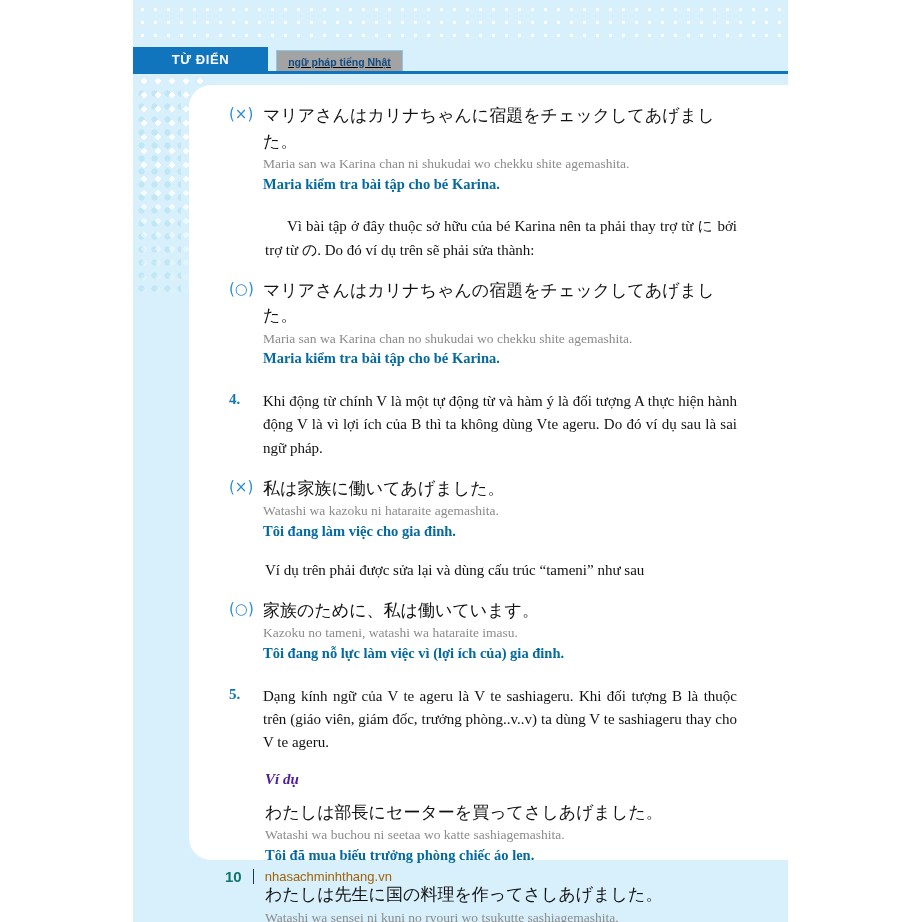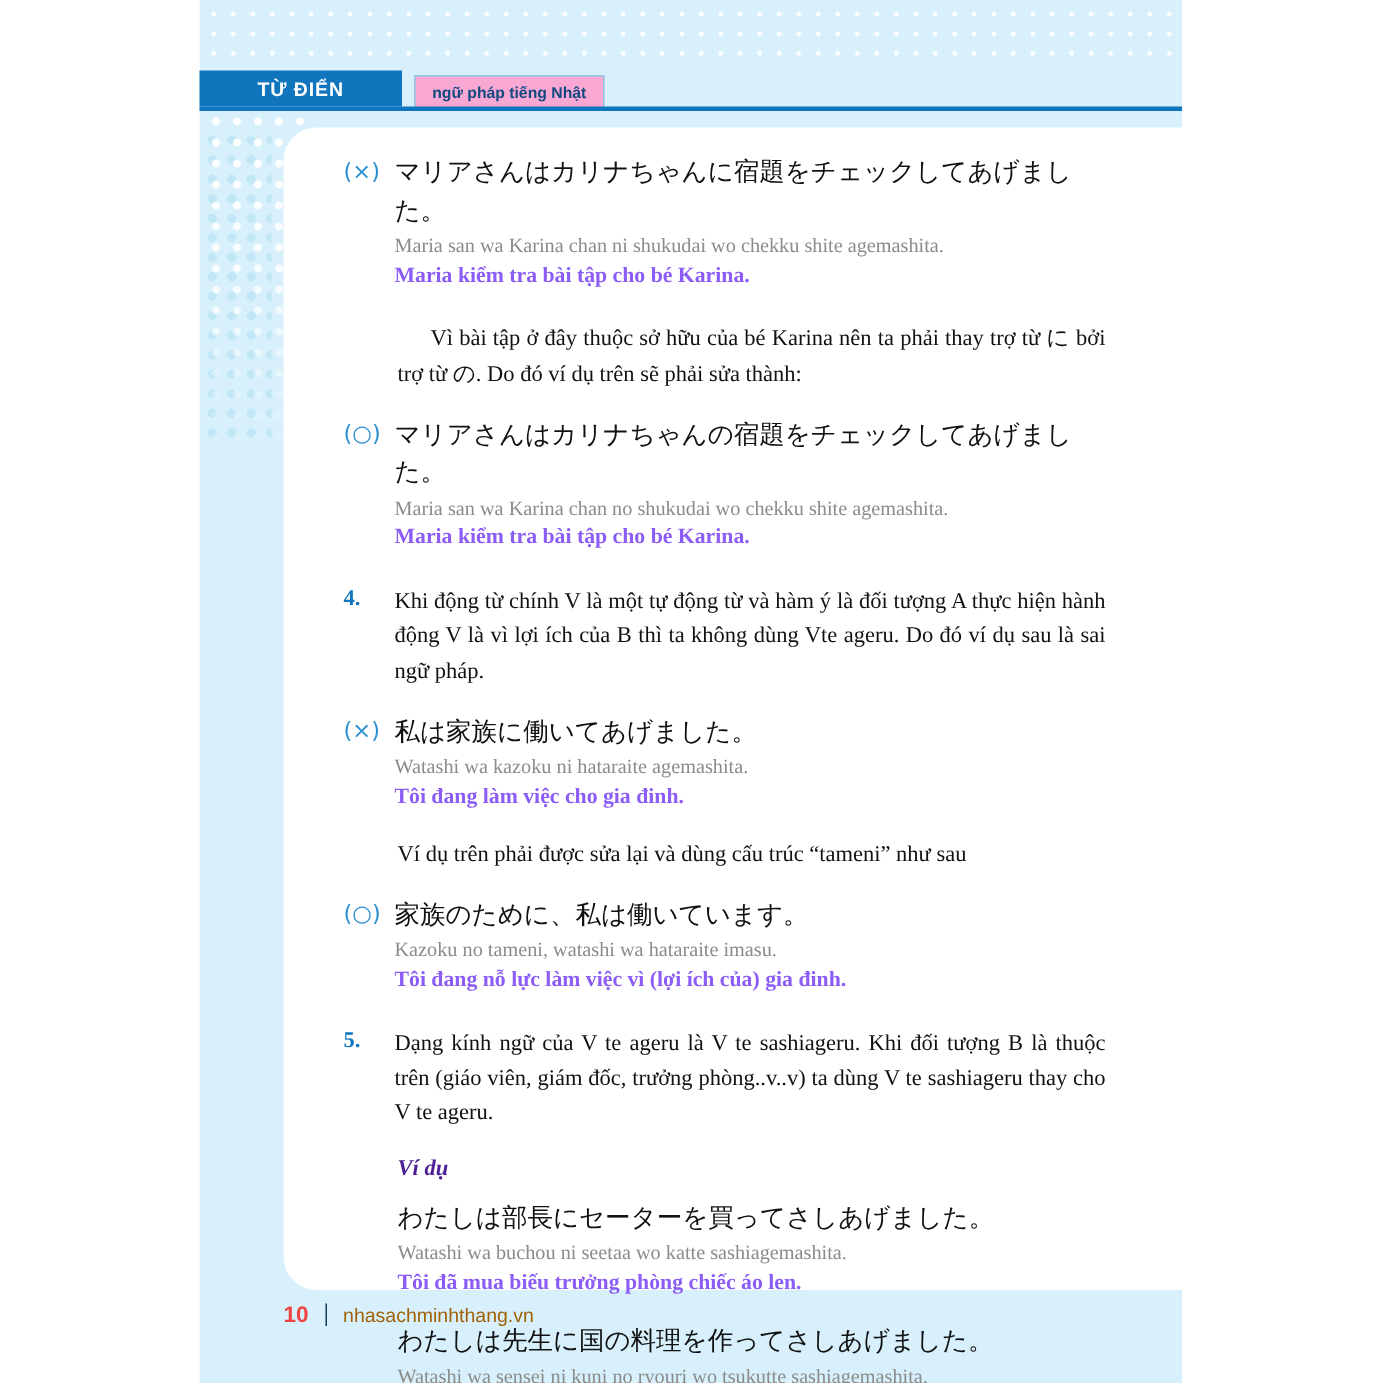--- a/index.html
+++ b/index.html
@@ -92,25 +92,26 @@
     font-weight: bold;
     font-size: 13px;
     letter-spacing: 0.6px;
   }
   .tab-sub {
     position: absolute;
     left: 276px;
     top: 50px;
     width: 125px;
     height: 21px;
-    background: #f9a8d4;
+    background: #a3a3a3;
     border: 1px solid #8cc9e8;
     display: flex;
     align-items: center;
     justify-content: center;
+    text-decoration: underline;
   }
   .tab-sub span {
     color: #124a80;
     font-family: "Liberation Sans", sans-serif;
     font-weight: bold;
     font-size: 10.5px;
   }
   .header-rule {
     position: absolute;
     left: 133px;
@@ -145,21 +146,21 @@
   }
   .romaji {
     font-family: "Liberation Serif", serif;
     font-size: 13.5px;
     color: #8b8b8b;
     line-height: 1.45;
   }
   .viet {
     font-family: "Liberation Serif", serif;
     font-size: 14.5px;
-    color: #8b5cf6;
+    color: #0369a1;
     font-weight: bold;
     line-height: 1.5;
   }
   .para {
     font-family: "Liberation Serif", serif;
     font-size: 15px;
     color: #111111;
     line-height: 1.55;
     text-align: justify;
   }
@@ -214,22 +215,23 @@
     position: absolute;
     left: 189px;
     top: 868px;
     display: flex;
     align-items: center;
     font-family: "Liberation Sans", sans-serif;
   }
   .footer .pg {
     font-size: 15px;
     font-weight: bold;
-    color: #ef4444;
+    color: #0f766e;
     margin-right: 11px;
+    margin-left: 36px;
   }
   .footer .sep {
     width: 1px;
     height: 15px;
     background: #14395e;
     margin-right: 11px;
   }
   .footer .site {
     font-size: 13px;
     color: #a16207;

